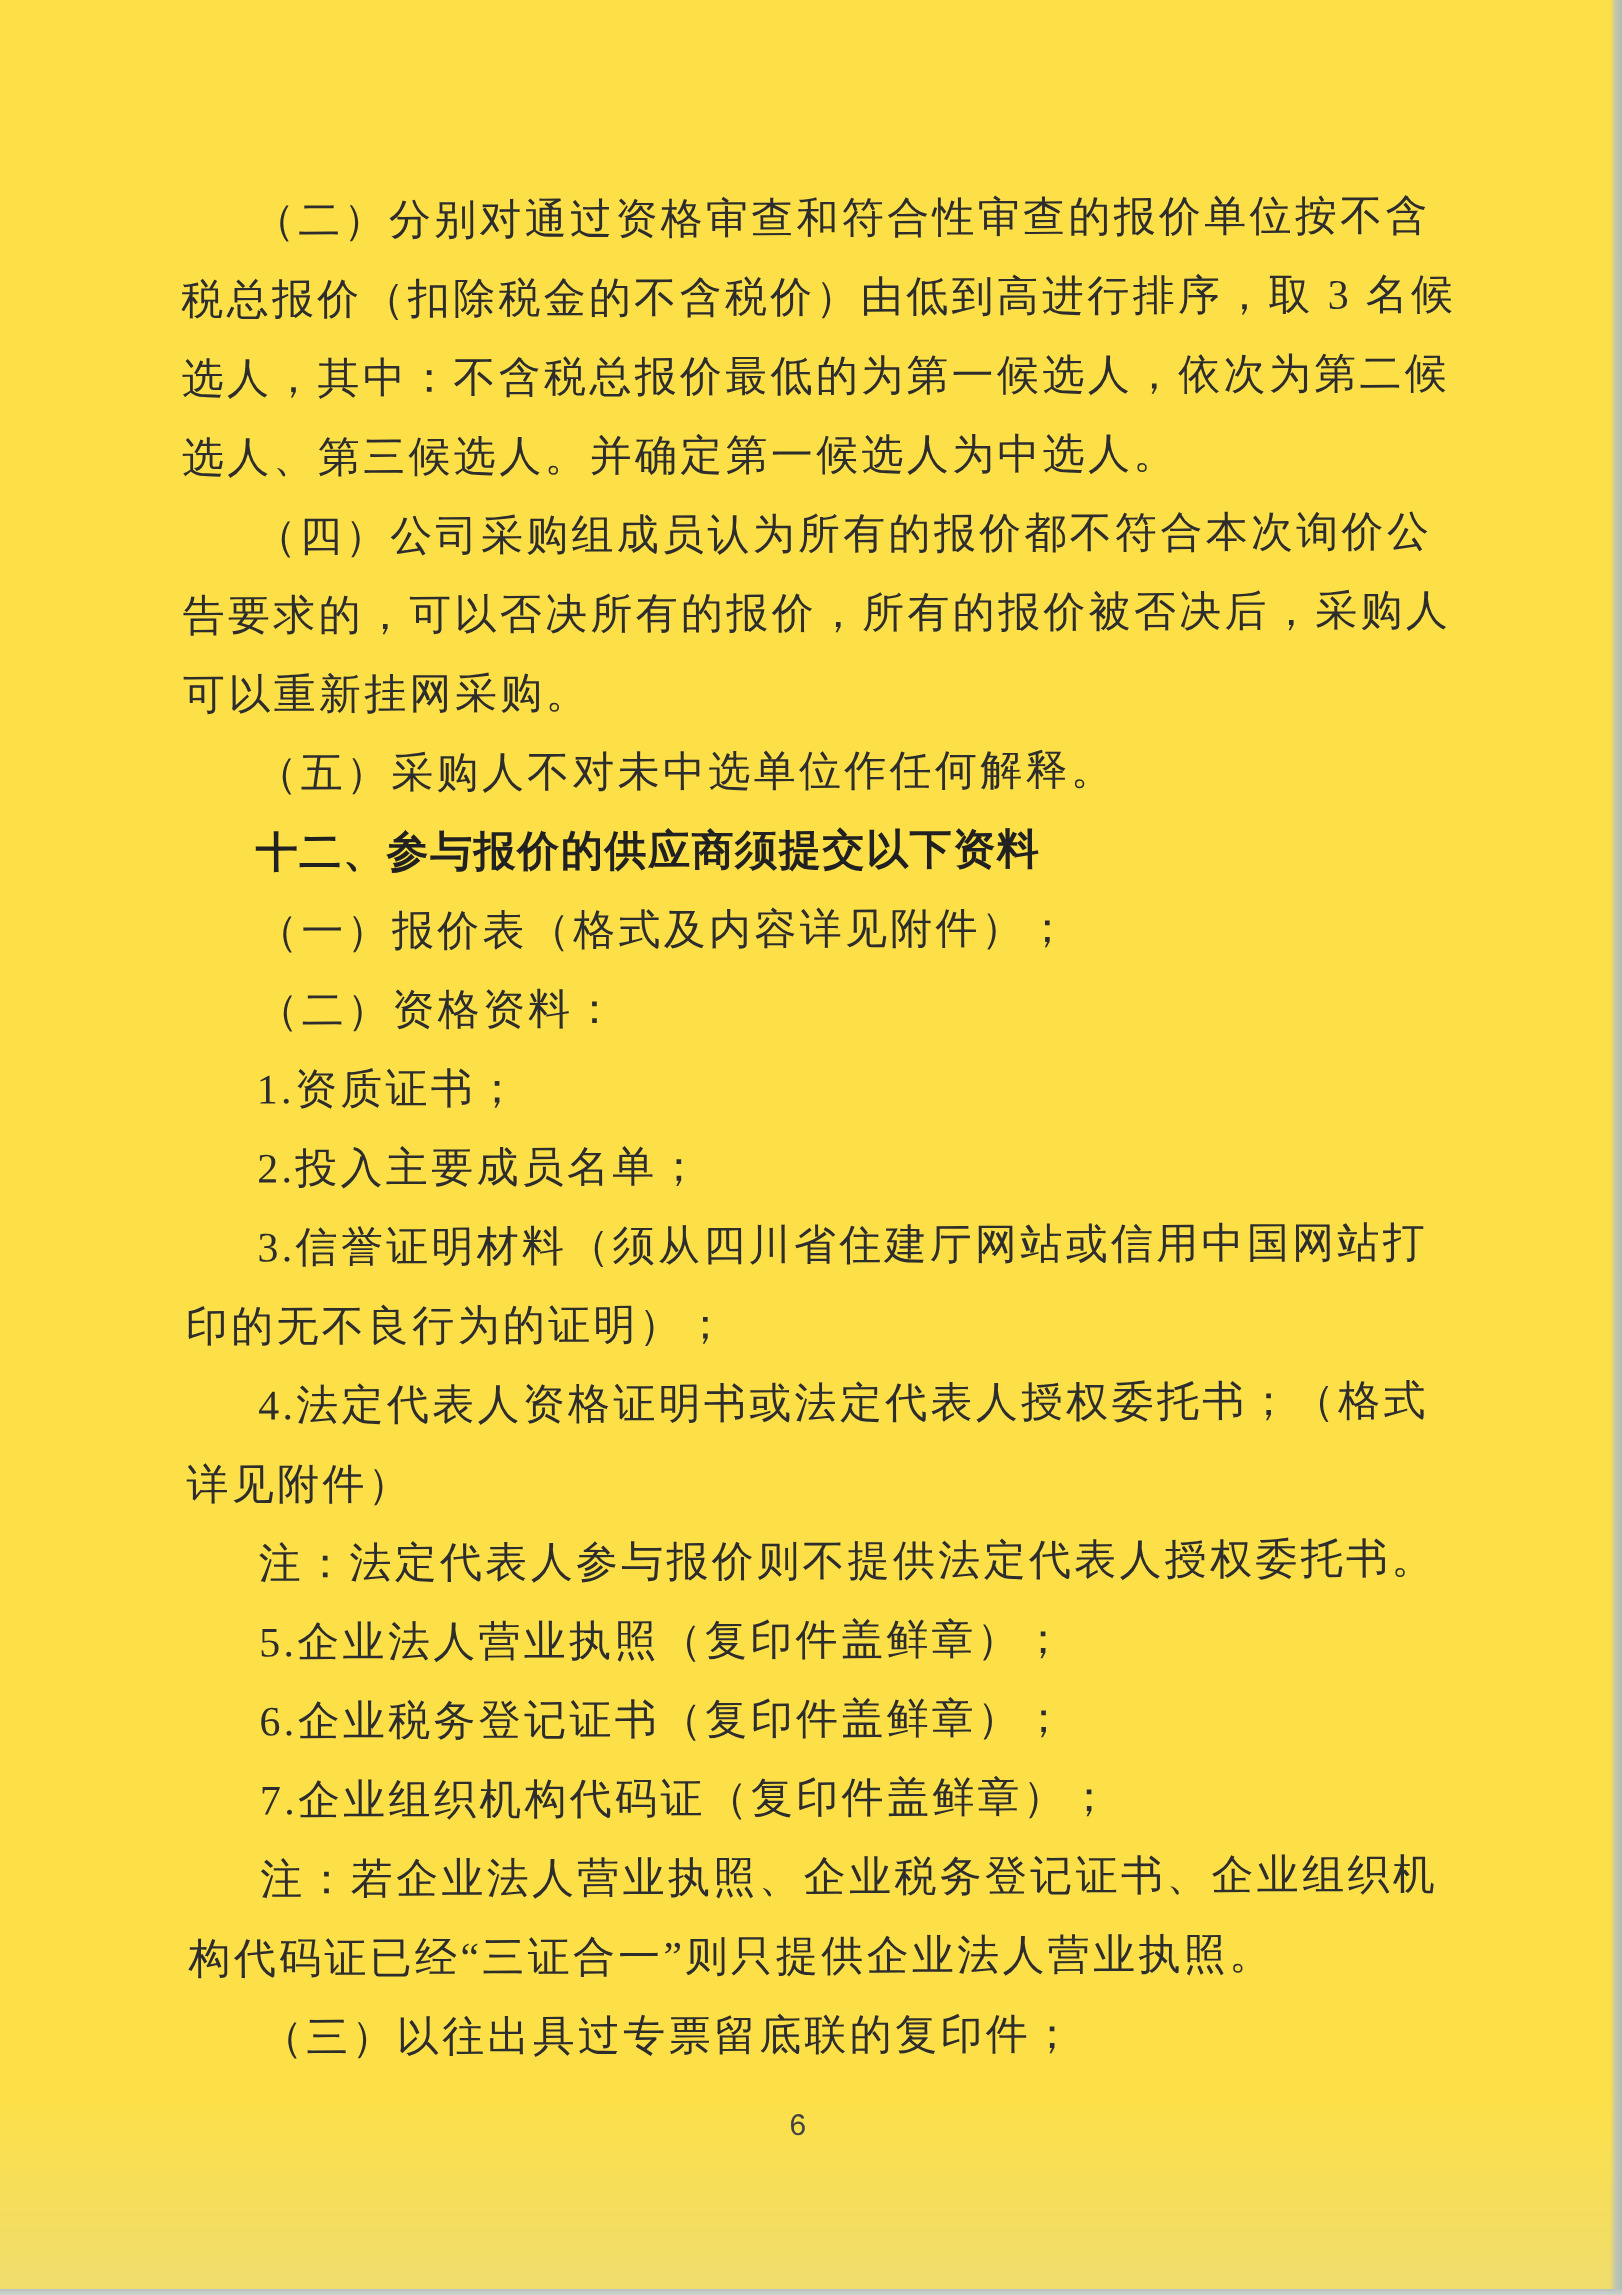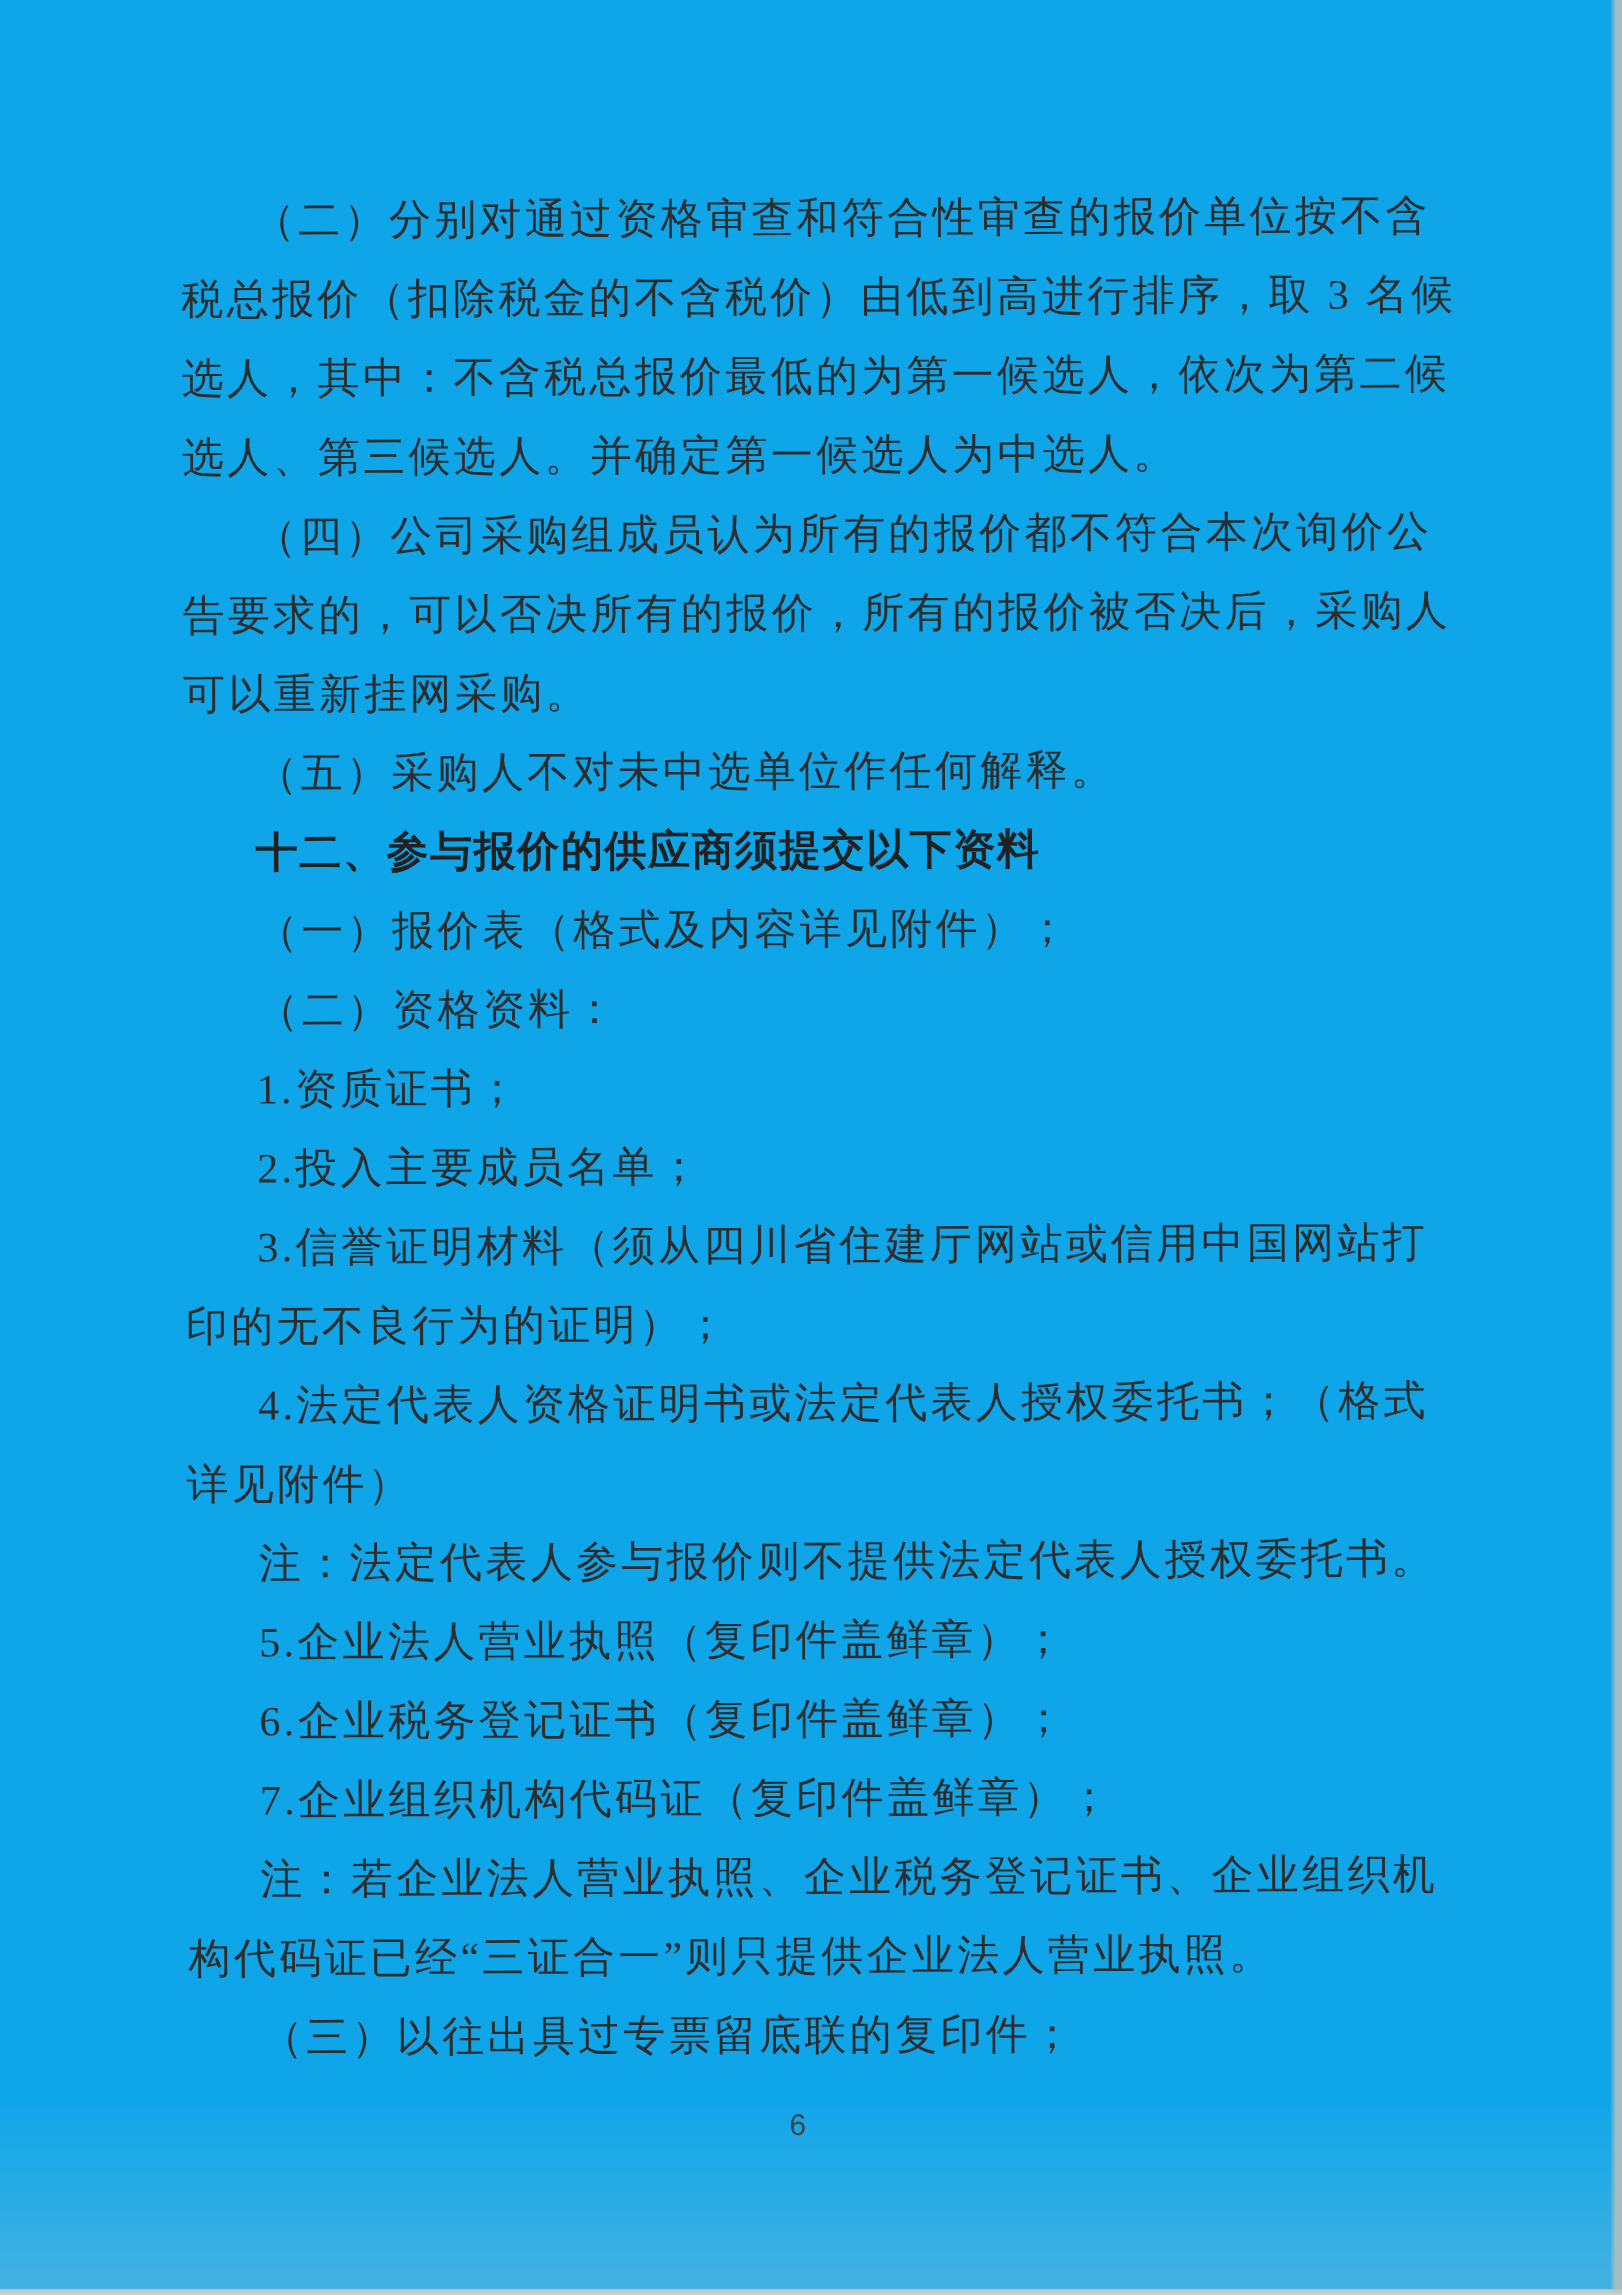--- a/index.html
+++ b/index.html
@@ -9,21 +9,21 @@
   body {
     width: 1623px;
     height: 2295px;
     position: relative;
     overflow: hidden;
     background: #ffffff;
   }
   .page {
     position: absolute;
     inset: 0;
-    background: #0ea5e9;
+    background: #fde047;
   }
   
   .rot {
     position: absolute;
     inset: 0;
     transform: rotate(-0.25deg);
     transform-origin: 50% 50%;
   }
   .textblock {
     position: absolute;

